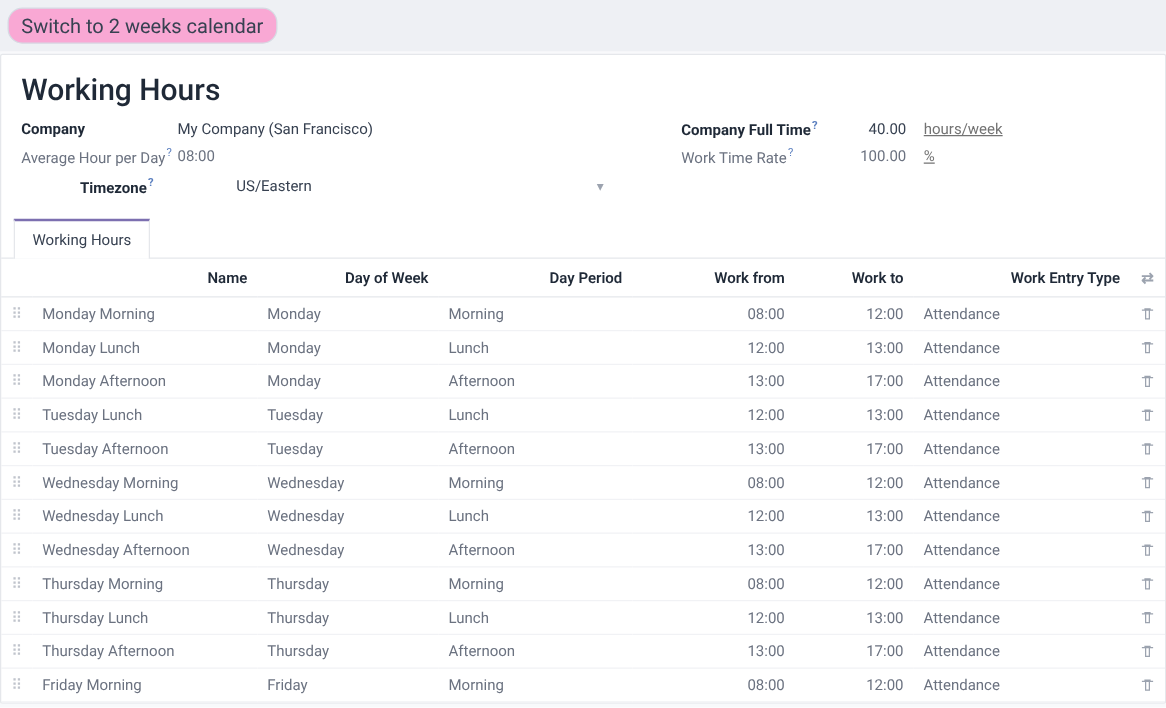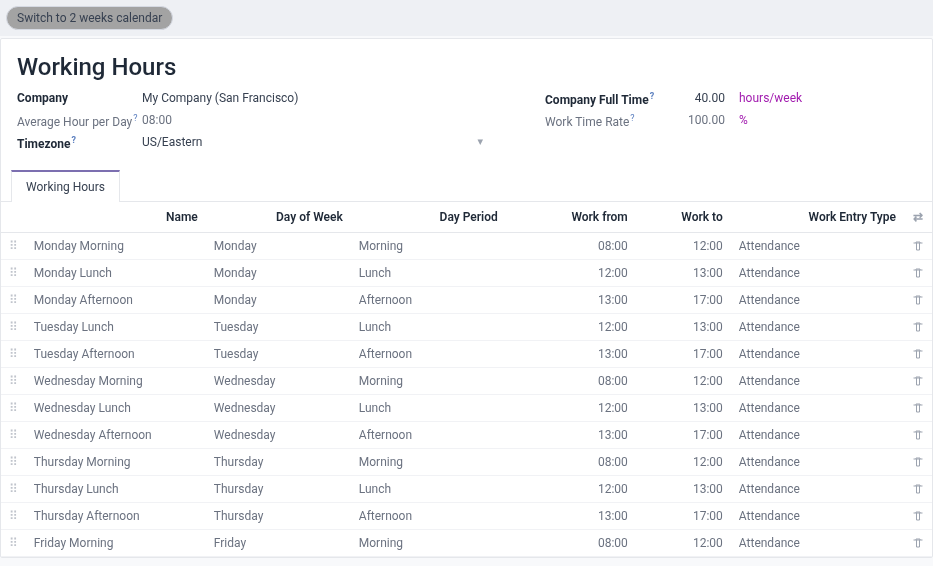--- a/index.html
+++ b/index.html
@@ -12,25 +12,25 @@
   }
   .page {
     width: 933px;
   }
   .topbar {
     background: #eef0f4;
     padding: 6px 6px;
   }
   .switch-btn {
     display: inline-block;
-    background: #a3a3a3;
+    background: #f9a8d4;
     color: #374151;
     padding: 4px 10px;
     border-radius: 12px;
-    font-size: 12px;
+    font-size: 16px;
     cursor: pointer;
     border:1px solid #d6dae3;
   }
   .sheet {
     background: #fff;
     border:1px solid #e5e7eb;
     border-radius: 2px;
     margin: 2px 0 0 0;
   }
   .title {
@@ -46,21 +46,21 @@
   .form-col-left { width: 490px; }
   .form-col-right { flex:1;margin-left:38px; }
   .form-row { display: flex; align-items:flex-start; padding: 2px 0; min-height:22px;}
   .form-label { width: 125px; font-size:12px; color:#1f2937;}
   .form-label.bold { font-weight:700; }
   .form-label.dim { color:#6b7280; }
   .form-val { font-size:12px; color:#374151; }
   .form-val.dim { color:#6b7280; }
   .sup { color:#5b7fbf; font-size:9px; vertical-align: super; margin-left:1px;}
   .chev { margin-left:auto; color:#9ca3af; font-size:11px; padding-right:24px;}
-  .unit { margin-left:14px; color:#a21caf; font-size:12px;}
+  .unit { margin-left:14px; color:#737373; font-size:12px;text-decoration:underline;}
   .form-col-right .form-label { width:130px; }
   .form-col-right .form-val.num { width:50px; text-align:right; display:inline-block;}
 
   .tabbar {
     display:flex;
     margin-top:10px;
     border-bottom:1px solid #e5e7eb;
     padding-left:10px;
   }
   .tab {
@@ -122,21 +122,21 @@
         <div class="form-row">
           <div class="form-label bold">Company</div>
           <div class="form-val">My Company (San Francisco)</div>
         </div>
         <div class="form-row">
           <div class="form-label dim">
             <span>Average Hour per Day</span><span class="sup">?</span>
           </div>
           <div class="form-val dim">08:00</div>
         </div>
-        <div class="form-row" style="">
+        <div class="form-row" style="align-items:center;margin-left:47px;">
           <div class="form-label bold">
             <span>Timezone</span><span class="sup">?</span>
           </div>
           <div class="form-val">US/Eastern</div>
           <div class="chev">▾</div>
         </div>
       </div>
 
       <div class="form-col-right">
         <div class="form-row">

